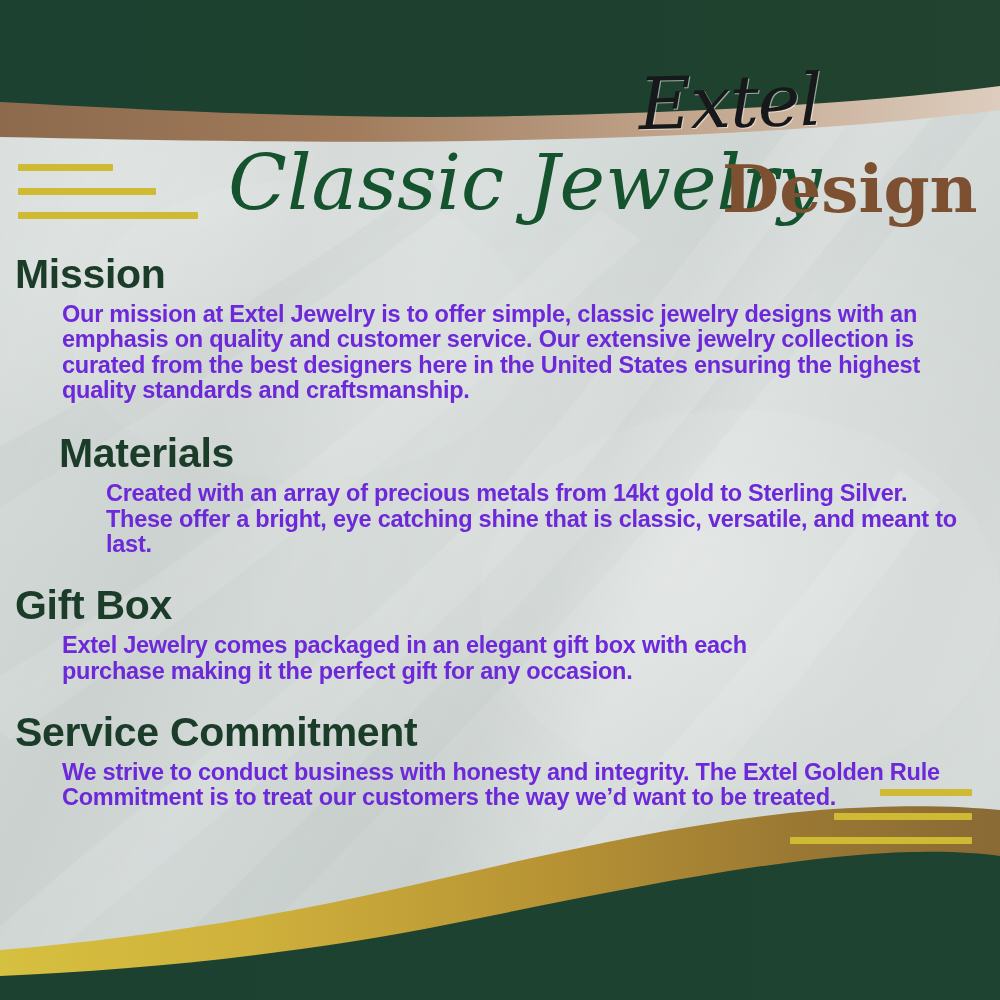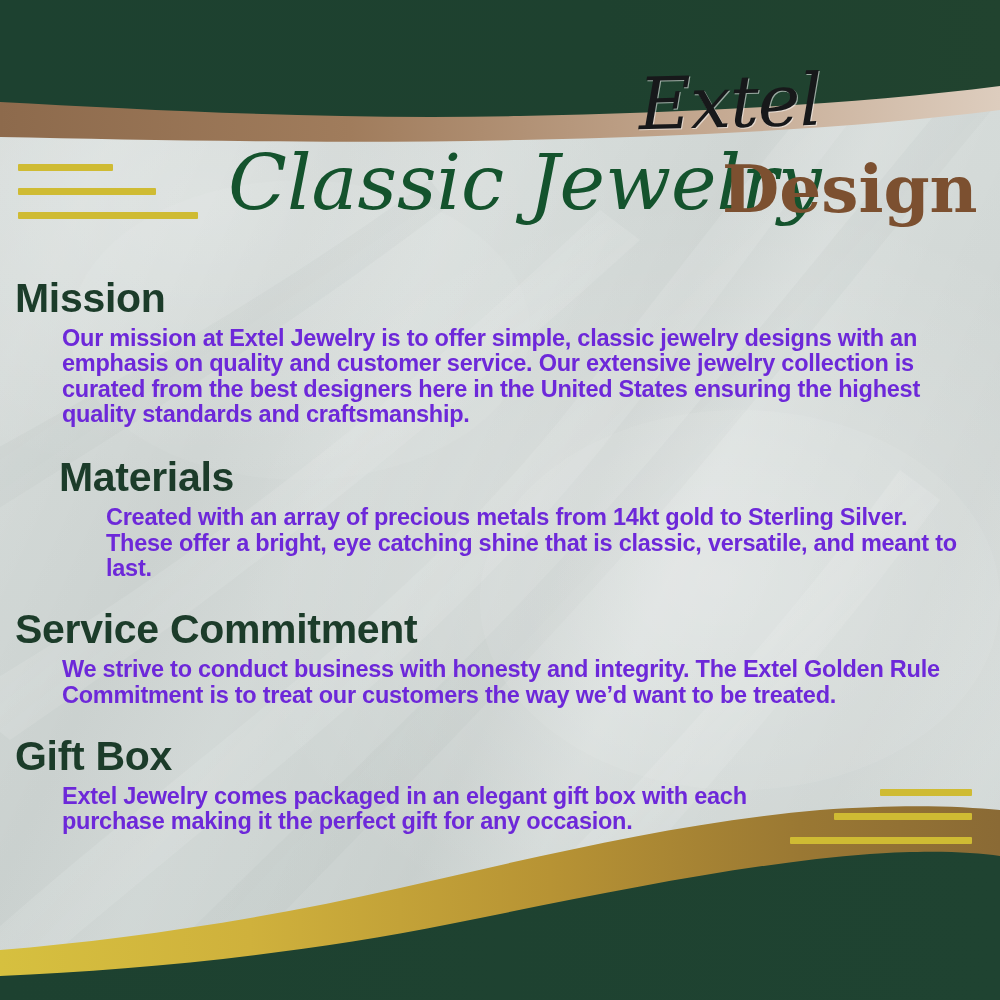--- a/index.html
+++ b/index.html
@@ -141,21 +141,20 @@
   .accent-lines.bottom-right .accent-line:nth-child(2) { width: 138px; margin-left: auto; }
   .accent-lines.bottom-right .accent-line:nth-child(3) { width: 182px; margin-left: auto; }
 
   
   .content {
     position: absolute;
     top: 252px;
     left: 0;
     width: 1000px;
     z-index: 5;
-    margin-top: 24px;
   }
   .section { margin-bottom: 8px; }
   .section-heading {
     font-family: "Liberation Sans", sans-serif;
     font-weight: bold;
     font-size: 41px;
     line-height: 1.12;
     color: #1c3c2a;
     margin: 0 0 4px 15px;
     letter-spacing: -0.3px;
@@ -262,25 +261,25 @@
     <div class="section sec-mission">
       <h2 class="section-heading">Mission</h2>
       <p class="section-body">Our mission at Extel Jewelry is to offer simple, classic jewelry designs with an emphasis on quality and customer service. Our extensive jewelry collection is curated from the best designers here in the United States ensuring the highest quality standards and craftsmanship.</p>
     </div>
 
     <div class="section sec-materials">
       <h2 class="section-heading">Materials</h2>
       <p class="section-body">Created with an array of precious metals from 14kt gold to Sterling Silver. These offer a bright, eye catching shine that is classic, versatile, and meant to last.</p>
     </div>
 
+    <div class="section sec-giftbox">
+      <h2 class="section-heading">Gift Box</h2>
+      <p class="section-body">Extel Jewelry comes packaged in an elegant gift box with each purchase making it the perfect gift for any occasion.</p>
+    </div>
+
     <div class="section sec-service">
       <h2 class="section-heading">Service Commitment</h2>
       <p class="section-body">We strive to conduct business with honesty and integrity. The Extel Golden Rule Commitment is to treat our customers the way we’d want to be treated.</p>
     </div>
 
-    <div class="section sec-giftbox">
-      <h2 class="section-heading">Gift Box</h2>
-      <p class="section-body">Extel Jewelry comes packaged in an elegant gift box with each purchase making it the perfect gift for any occasion.</p>
-    </div>
-
   </div>
 
 </div>
 
 </body></html>

